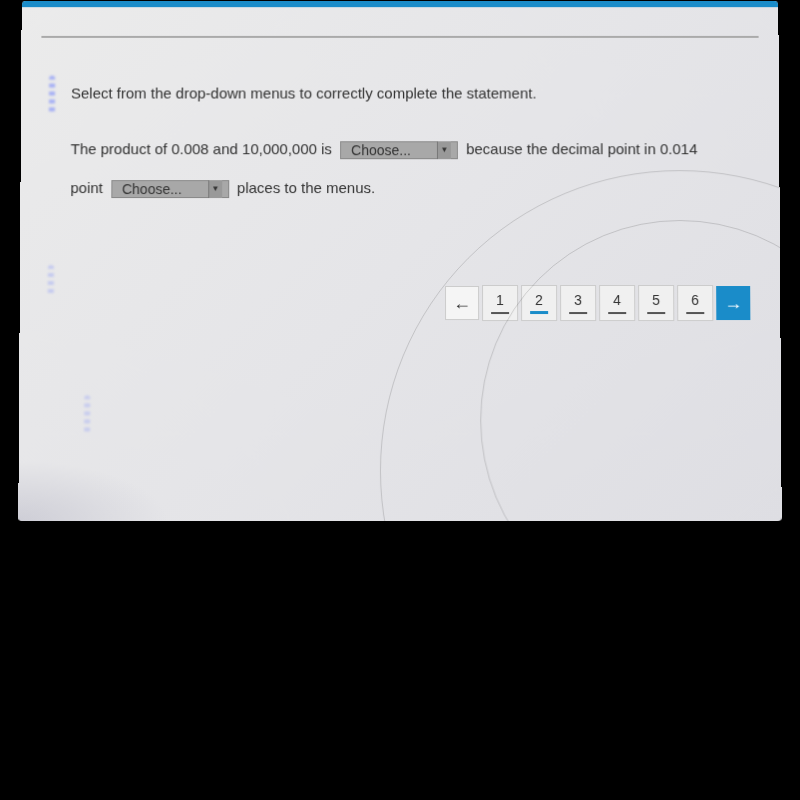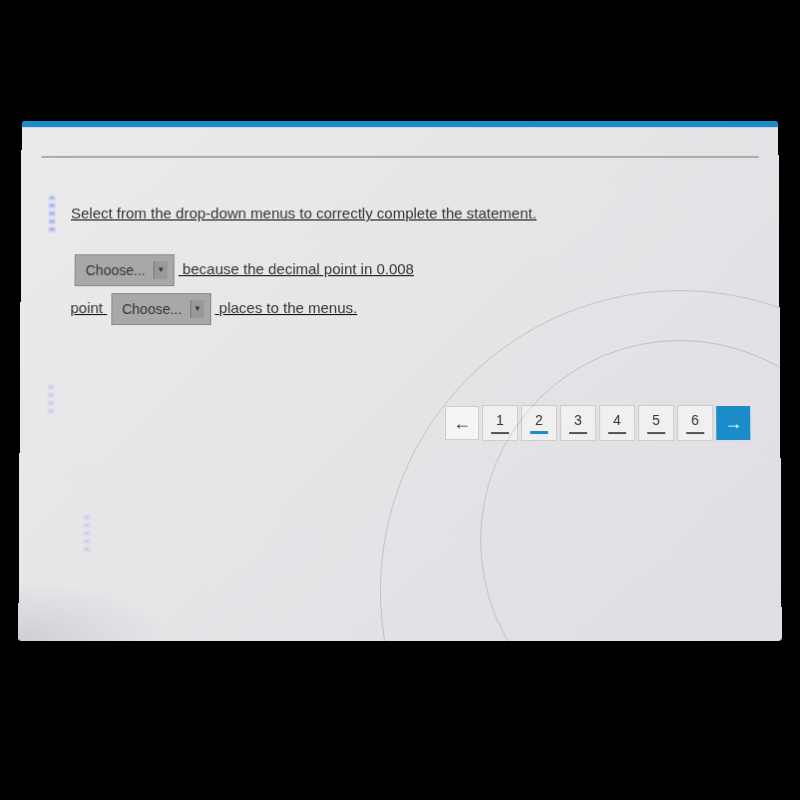--- a/index.html
+++ b/index.html
@@ -20,22 +20,20 @@
     }
     
     .photo-frame {
       width: 800px;
       height: 800px;
       background: #000;
       position: relative;
       display: flex;
       align-items: flex-start;
       justify-content: center;
-      padding-top: 120px;
-      text-decoration: underline;
     }
     
     .screen {
       width: 760px;
       height: 520px;
       background: linear-gradient(135deg, #ebebeb 0%, #e5e5e8 50%, #dedee3 100%);
       border-radius: 4px;
       position: relative;
       overflow: hidden;
       transform: perspective(1000px) rotateX(1deg);
@@ -80,21 +78,22 @@
       display: inline-flex;
       align-items: center;
       background: #a8a8a8;
       border: 1px solid #888;
       padding: 4px 6px 4px 10px;
       color: #333;
       font-size: 14px;
       cursor: pointer;
       vertical-align: middle;
       margin: 0 4px;
-      height: 32px;
+      height: 18px;
+      gap: 18px;
     }
     
     .dropdown-arrow {
       display: inline-flex;
       align-items: center;
       justify-content: center;
       width: 14px;
       height: 18px;
       background: #999;
       border-left: 1px solid #777;
@@ -228,25 +227,26 @@
     <div class="top-line"></div>
 
     <div class="reflection-dots"></div>
     <div class="reflection-dots r2"></div>
     <div class="reflection-dots r3"></div>
 
     <div class="content">
       <div class="instruction">Select from the drop-down menus to correctly complete the statement.</div>
 
       <div class="statement">
+        <span>The product of 0.008 and 10,000,000 is</span>
         <span class="dropdown">
           <span>Choose...</span>
           <span class="dropdown-arrow">▼</span>
         </span>
-        <span>because the decimal point in 0.008</span>
+        <span>because the decimal point in 0.014</span>
         <br>
         <span>point</span>
         <span class="dropdown">
           <span>Choose...</span>
           <span class="dropdown-arrow">▼</span>
         </span>
         <span>places to the menus.</span>
       </div>
     </div>
 

